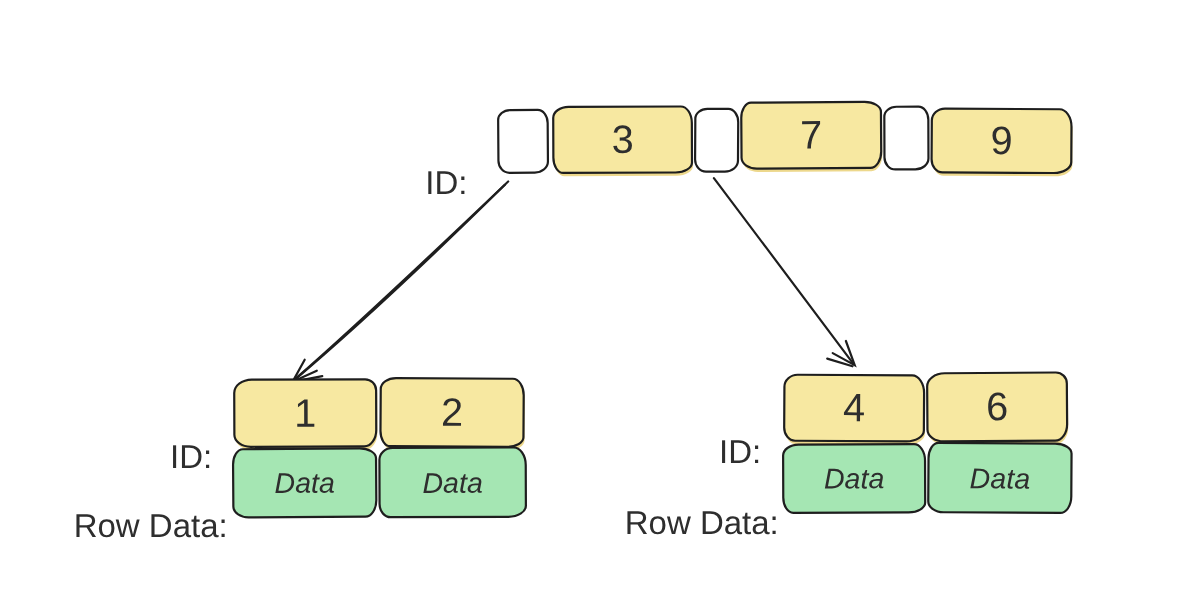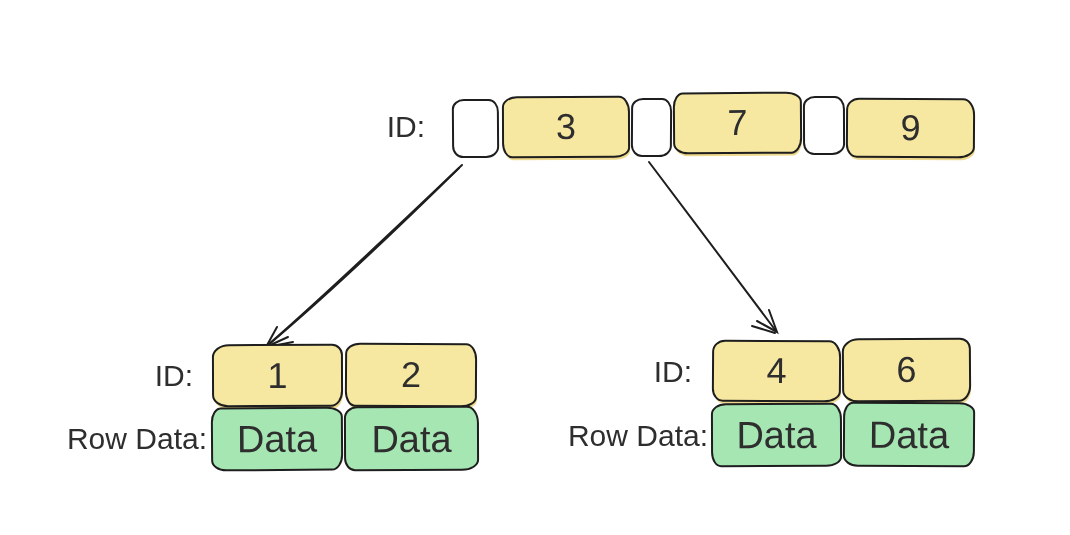--- a/index.html
+++ b/index.html
@@ -27,30 +27,32 @@
     line-height: 1;
     color: var(--text, #2e2e2e);
     background: var(--pointer-fill, #ffffff);
   }
   .key {
     background: var(--key-fill, #f8e8a2);
     box-shadow: 1px 3px 0 -1px var(--key-shadow, #edd88c);
   }
   .data {
     background: var(--data-fill, #a5e6b3);
-    font-size: 38px;
+    font-size: 26px;
+    font-style: italic;
   }
   .pointer { background: var(--pointer-fill, #ffffff); }
   .lbl {
     position: absolute;
     font-size: 30px;
     line-height: 1;
     white-space: nowrap;
     text-align: right;
     color: var(--text, #2e2e2e);
+    margin-top: 40px;
   }
   
   .ra { border-radius: 15px 11px 16px 10px / 11px 16px 10px 15px; }
   .rb { border-radius: 10px 16px 11px 15px / 15px 10px 16px 11px; }
   .rc { border-radius: 13px 12px 17px 11px / 12px 17px 11px 13px; }
   .rd { border-radius: 17px 11px 12px 16px / 13px 11px 16px 12px; }
   .rp { border-radius: 12px 10px 13px 11px / 10px 13px 11px 12px; }
   .t1 { transform: rotate(-0.4deg); }
   .t2 { transform: rotate(0.35deg); }
   .t3 { transform: rotate(-0.2deg); }

